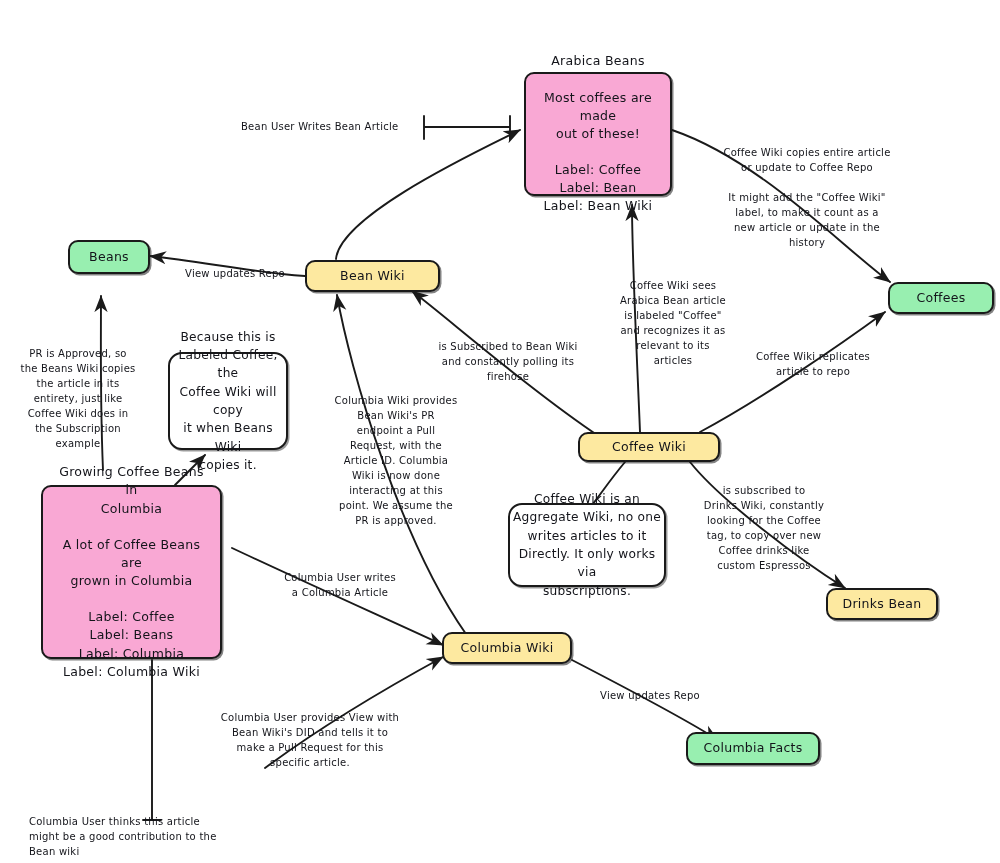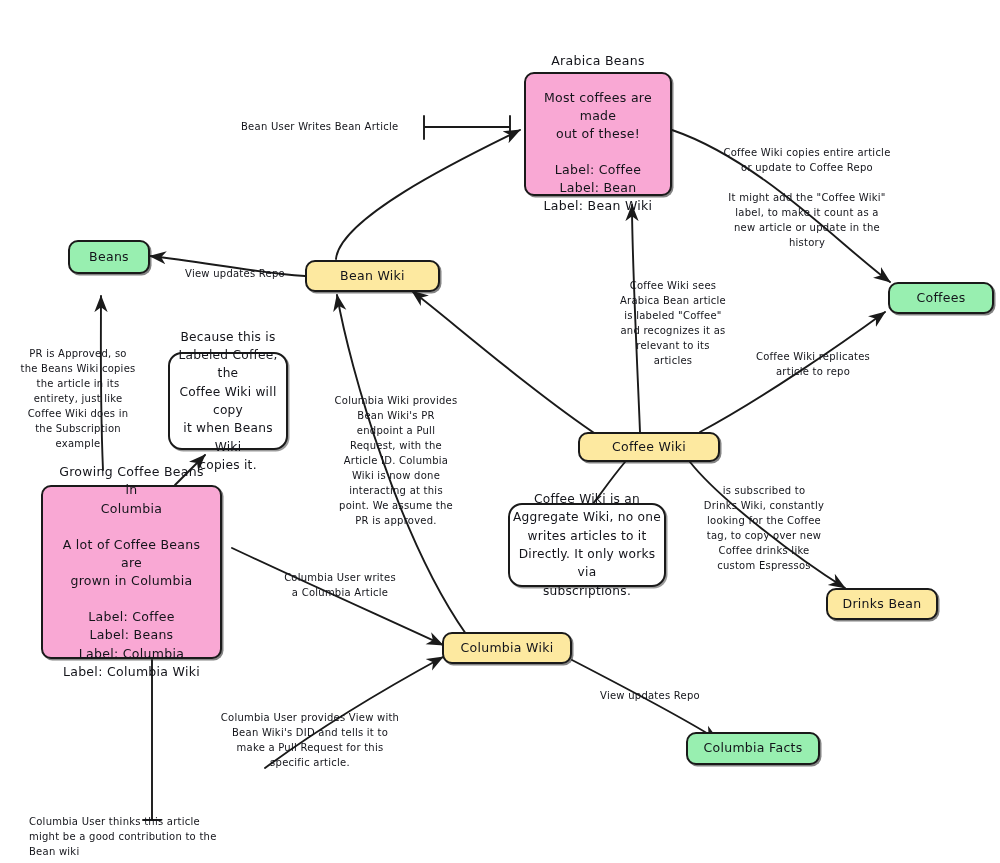--- a/index.html
+++ b/index.html
@@ -238,20 +238,23 @@
 new article or update in the
 history</div>
 
   <div class="edge-label center" style="left:599px; top:278px; width:148px;">Coffee Wiki sees
 Arabica Bean article
 is labeled "Coffee"
 and recognizes it as
 relevant to its
 articles</div>
 
+  <div class="edge-label center" style="left:429px; top:339px; width:158px;">is Subscribed to Bean Wiki
+and constantly polling its
+firehose</div>
 
   <div class="edge-label center" style="left:738px; top:349px; width:150px;">Coffee Wiki replicates
 article to repo</div>
 
   <div class="edge-label center" style="left:695px; top:483px; width:138px;">is subscribed to
 Drinks Wiki, constantly
 looking for the Coffee
 tag, to copy over new
 Coffee drinks like
 custom Espressos</div>

